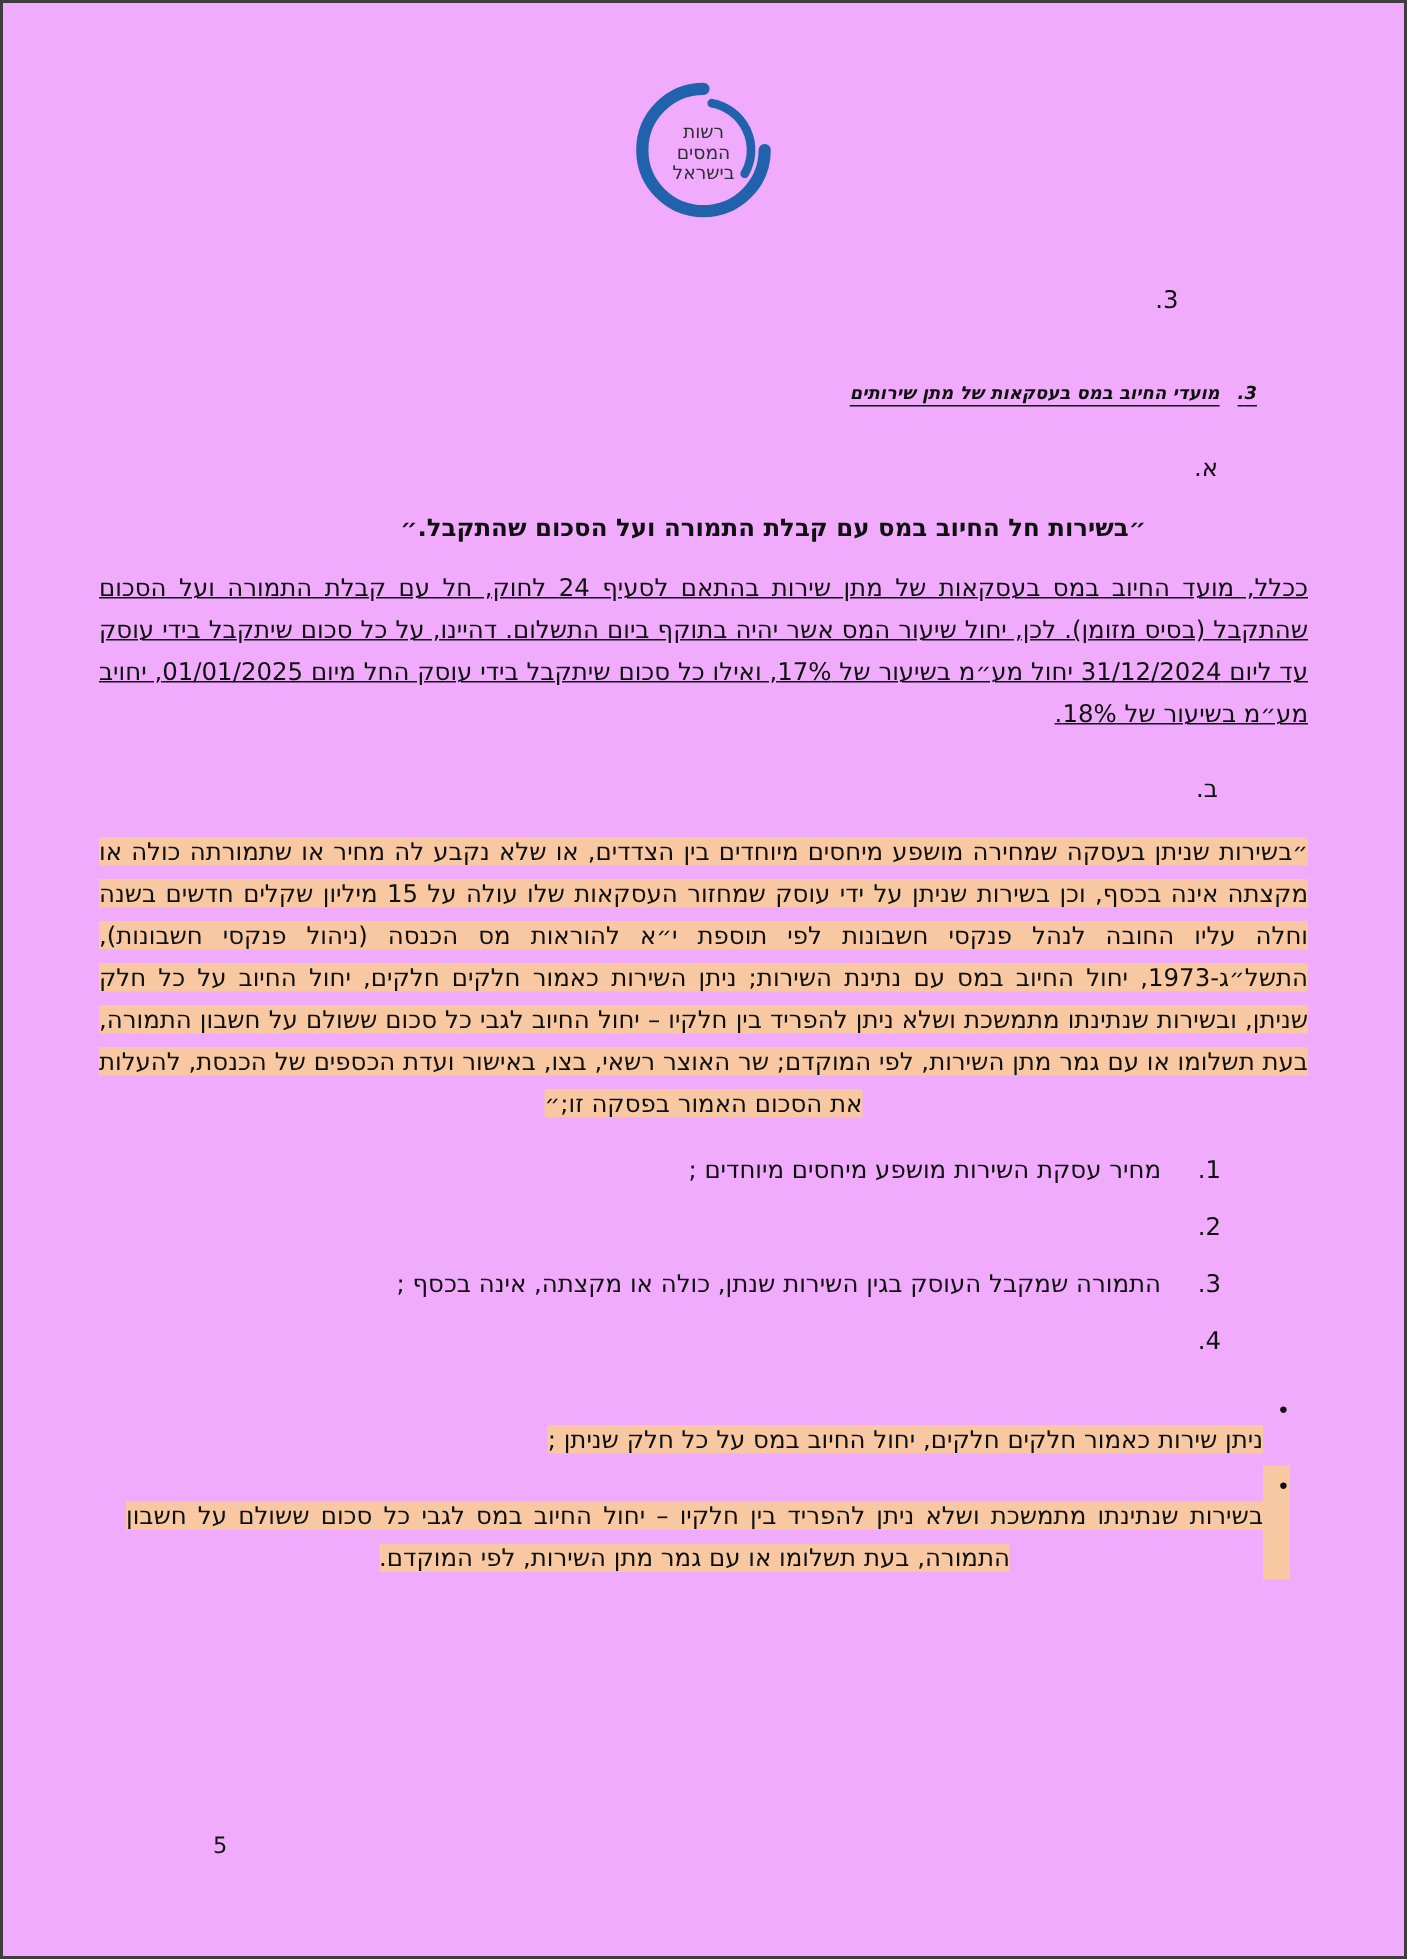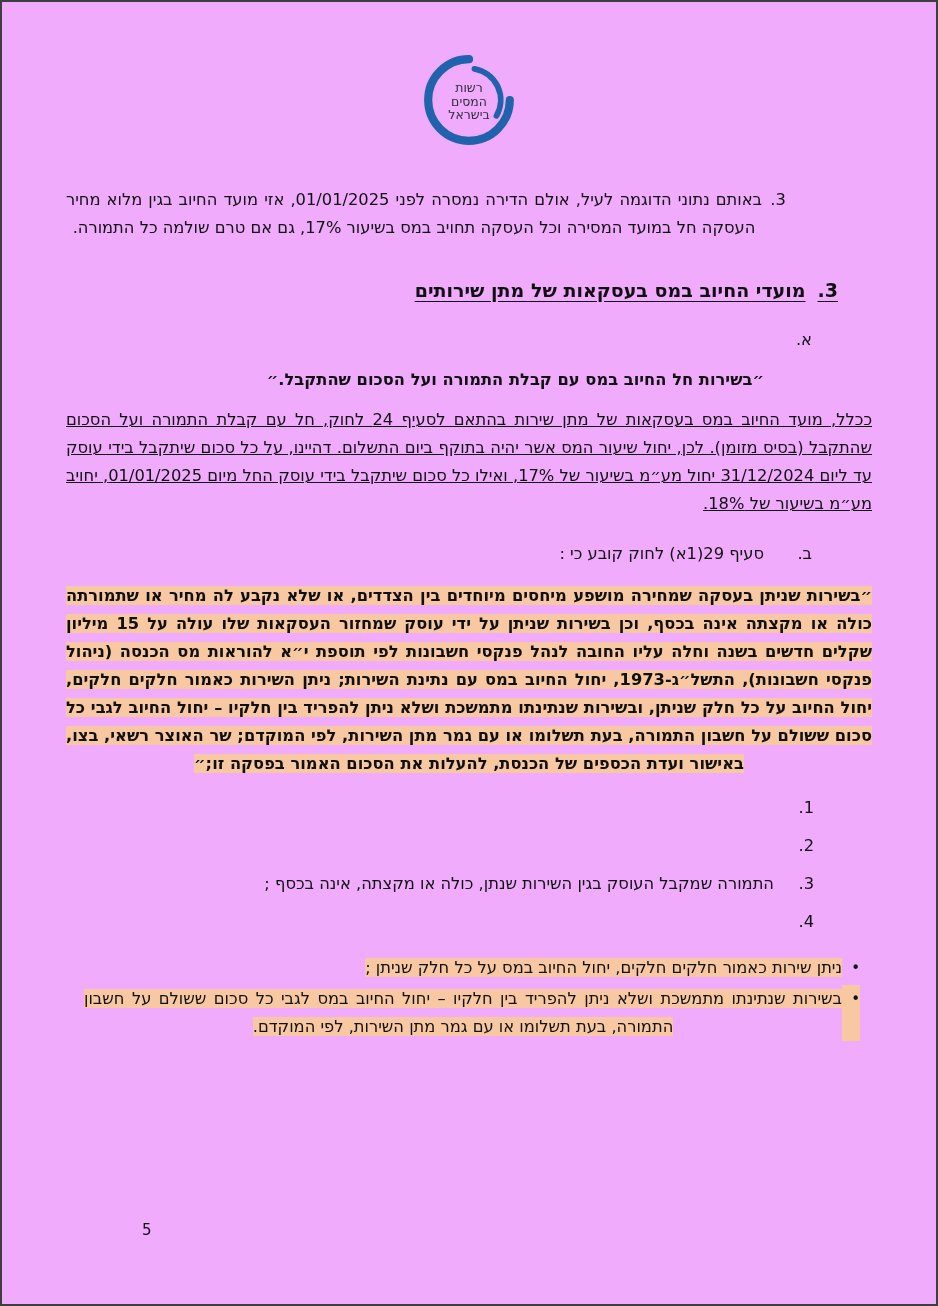--- a/index.html
+++ b/index.html
@@ -37,55 +37,56 @@
   .intro{ margin-top:38px; display:flex; }
   .intro .marker{ flex:none; width:32px; padding-right:0; }
   .intro .body{ flex:1; }
   .intro{ padding-right:78px; }
 
   
   .heading{
     margin-top:34px;
     padding-right:34px;
     font-weight:bold;
-    font-size:19px;
+    font-size:12px;
     text-decoration:underline;
     text-underline-offset:4px;
+    font-style:italic;
   }
   .heading .h-marker{ margin-left:12px; }
 
   
   .sub-row{ margin-top:22px; padding-right:60px; display:flex; }
   .sub-row .marker{ flex:none; width:48px; }
   .sub-row .body{ flex:1; }
 
   
   .quote-line{
     margin-top:12px;
     padding-right:108px;
     font-weight:bold;
   }
 
   .p-kaklal{ margin-top:12px;text-decoration:underline; }
-  .p-quote29{ margin-top:14px; font-weight:bold; }
+  .p-quote29{ margin-top:14px; font-weight:normal; }
   .p-mikan{ margin-top:18px; }
 
   .hl{ background:var(--highlight); }
 
   
   .num-list{ margin-top:16px; }
   .num-item{ display:flex; padding-right:58px; margin-bottom:10px; }
   .num-item .marker{ flex:none; width:40px; }
   .num-item .body{ flex:1; }
 
   
   .bullet-list{ margin-top:18px; }
   .bullet-item{ display:flex; padding-right:12px; margin-bottom:3px; }
   .bullet-item .marker{ flex:none; width:18px; font-size:15px; }
-  .bullet-item .body{ flex:1; padding-left:18px; }
+  .bullet-item .body{ flex:1; padding-left:18px;margin-top:20px; }
 
   .footer-pagenum{
     position:absolute;
     left:140px; bottom:60px;
     font-size:15px;
     direction:ltr;
   }
   svg text{
     font-family:"DejaVu Sans",sans-serif;
   }
@@ -100,48 +101,47 @@
       <path d="M 50 7.5 A 42.5 42.5 0 1 0 92.5 50" fill="none" stroke="var(--logo-blue)" stroke-width="8.5" stroke-linecap="round"></path>
       <path d="M 55.7 17.5 A 33 33 0 0 1 78.6 66.5" fill="none" stroke="var(--logo-blue)" stroke-width="6" stroke-linecap="round"></path>
       <text x="50" y="42" text-anchor="middle" font-size="13" fill="var(--logo-text)">רשות</text>
       <text x="50" y="56" text-anchor="middle" font-size="13" fill="var(--logo-text)">המסים</text>
       <text x="50" y="70" text-anchor="middle" font-size="13" fill="var(--logo-text)">בישראל</text>
     </svg>
   </div>
 
   <div class="intro para center-last">
     <span class="marker">3.</span>
-    <span class="body para center-last">באותם נתוני הדוגמה לעיל, אולם הדירה נמסרה לפני 01/01/2025, אזי מועד החיוב בגין מלוא מחיר העסקה חל במועד המסירה וכל העסקה תחויב במס בשיעור 17%, גם אם טרם שולמה כל התמורה.</span>
   </div>
 
   <div class="heading">
     <span class="h-marker">3.</span><span>מועדי החיוב במס בעסקאות של מתן שירותים</span>
   </div>
 
   <div class="sub-row">
     <span class="marker">א.</span>
   </div>
 
   <div class="quote-line">״בשירות חל החיוב במס עם קבלת התמורה ועל הסכום שהתקבל.״</div>
 
   <div class="para p-kaklal">ככלל, מועד החיוב במס בעסקאות של מתן שירות בהתאם לסעיף 24 לחוק, חל עם קבלת התמורה ועל הסכום שהתקבל (בסיס מזומן). לכן, יחול שיעור המס אשר יהיה בתוקף ביום התשלום. דהיינו, על כל סכום שיתקבל בידי עוסק עד ליום 31/12/2024 יחול מע״מ בשיעור של 17%, ואילו כל סכום שיתקבל בידי עוסק החל מיום 01/01/2025, יחויב מע״מ בשיעור של 18%.</div>
 
   <div class="sub-row">
     <span class="marker">ב.</span>
-    <span class="body">סעיף 29(1א) לחוק קובע כי :</span>
   </div>
 
   <div class="para center-last p-quote29">
     <span class="hl">״בשירות שניתן בעסקה שמחירה מושפע מיחסים מיוחדים בין הצדדים, או שלא נקבע לה מחיר או שתמורתה כולה או מקצתה אינה בכסף, וכן בשירות שניתן על ידי עוסק שמחזור העסקאות שלו עולה על 15 מיליון שקלים חדשים בשנה וחלה עליו החובה לנהל פנקסי חשבונות לפי תוספת י״א להוראות מס הכנסה (ניהול פנקסי חשבונות), התשל״ג-1973, יחול החיוב במס עם נתינת השירות; ניתן השירות כאמור חלקים חלקים, יחול החיוב על כל חלק שניתן, ובשירות שנתינתו מתמשכת ושלא ניתן להפריד בין חלקיו – יחול החיוב לגבי כל סכום ששולם על חשבון התמורה, בעת תשלומו או עם גמר מתן השירות, לפי המוקדם; שר האוצר רשאי, בצו, באישור ועדת הכספים של הכנסת, להעלות את הסכום האמור בפסקה זו;״</span>
   </div>
 
 
   <div class="num-list">
     <div class="num-item">
       <span class="marker">1.</span>
+      <span class="body">מחיר עסקת השירות מושפע מיחסים מיוחדים ;</span>
     </div>
     <div class="num-item">
       <span class="marker">2.</span>
     </div>
     <div class="num-item">
       <span class="marker">3.</span>
       <span class="body">התמורה שמקבל העוסק בגין השירות שנתן, כולה או מקצתה, אינה בכסף ;</span>
     </div>
     <div class="num-item">
       <span class="marker">4.</span>

